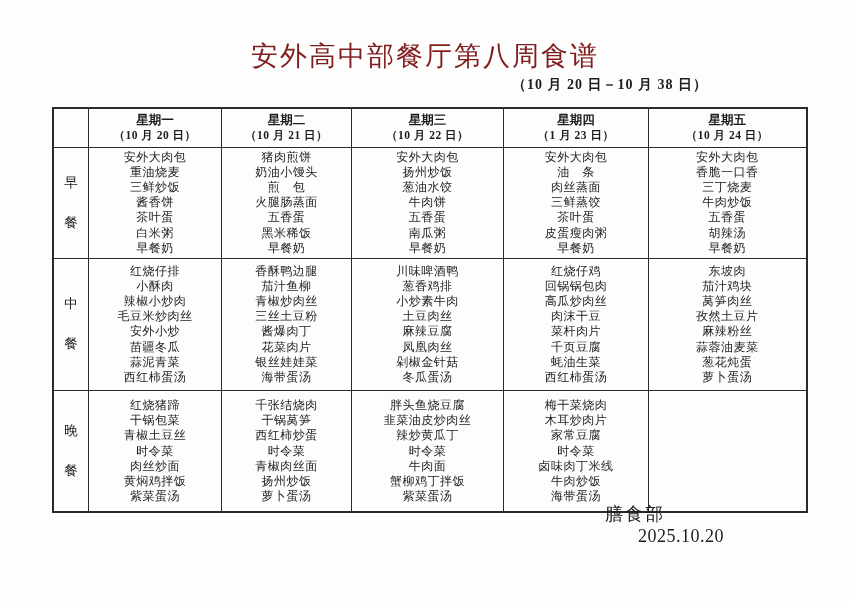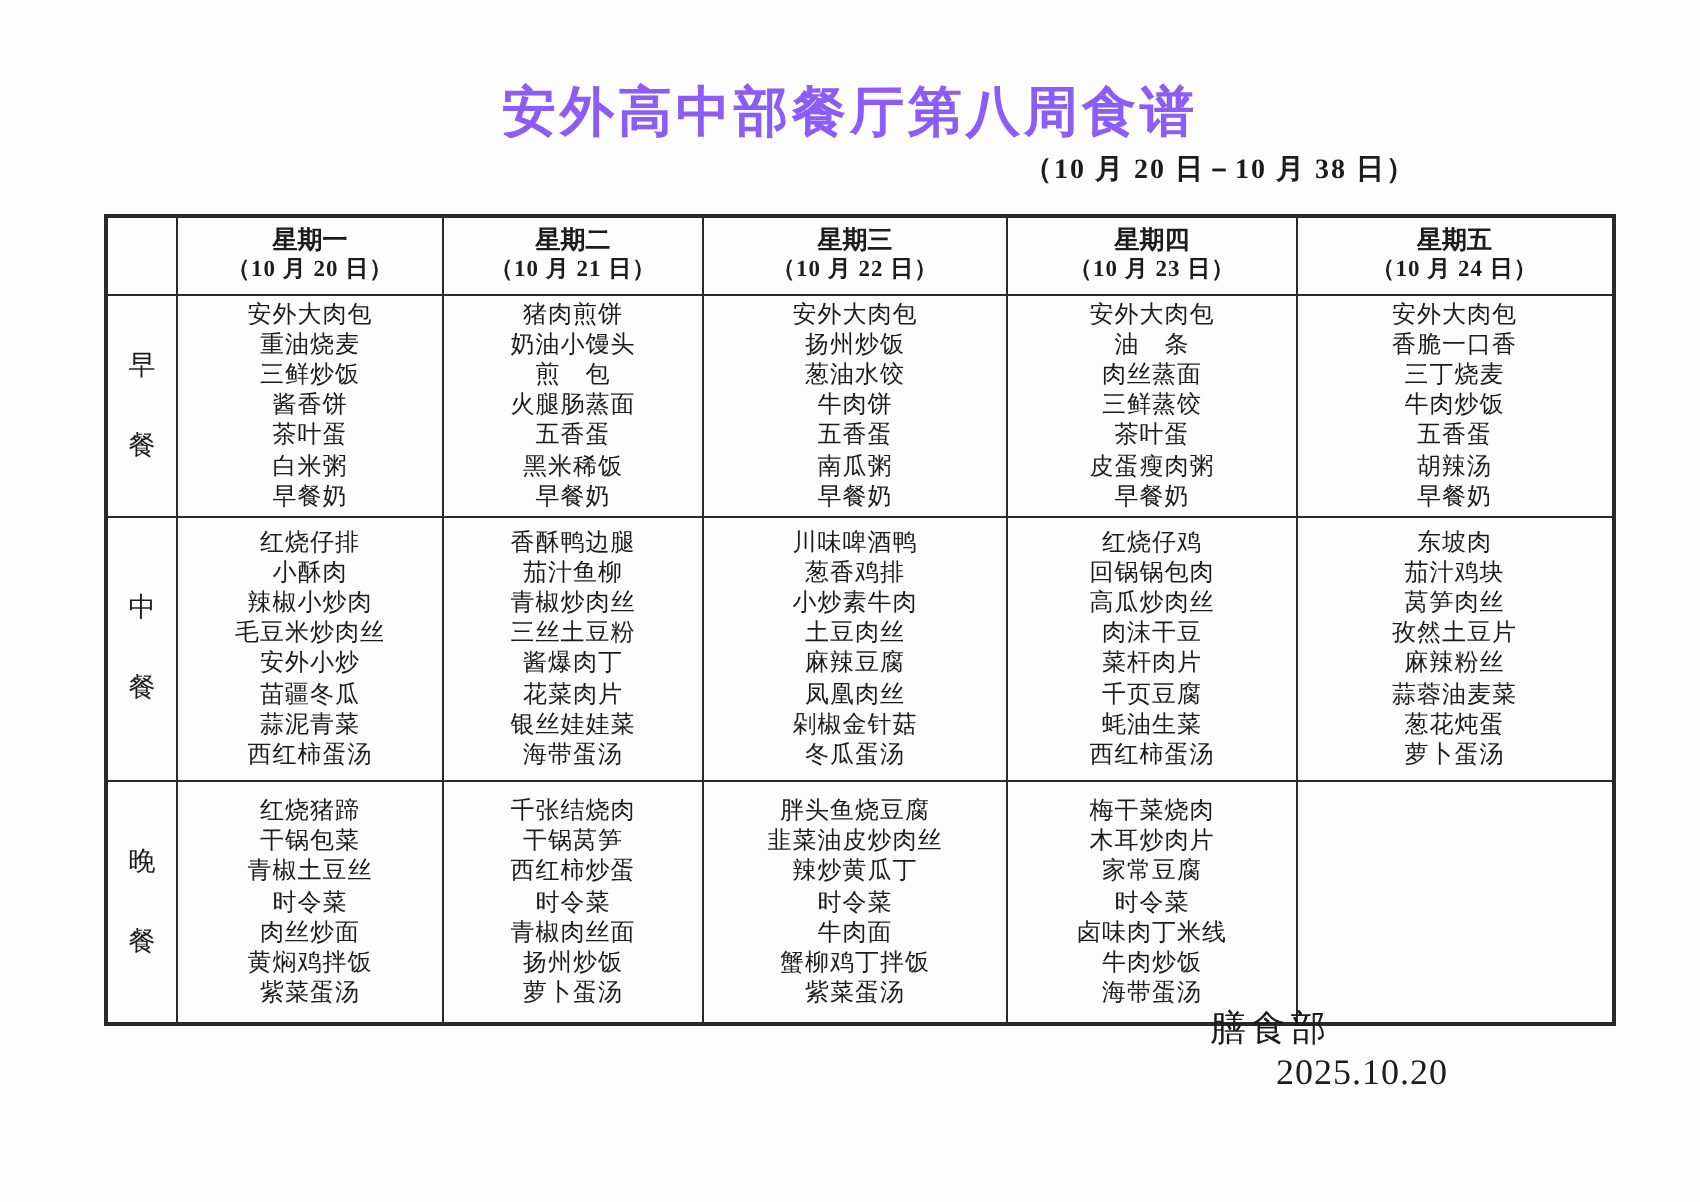--- a/index.html
+++ b/index.html
@@ -16,23 +16,23 @@
     color: #1c1c1c;
     overflow: hidden;
   }
   .doc-title {
     position: absolute;
     top: 38px;
     left: 0;
     width: 100%;
     text-align: center;
     font-size: 27px;
-    font-weight: bold;
+    font-weight: normal;
     letter-spacing: 2px;
-    color: #8b5cf6;
+    color: #7f1d1d;
   }
   .date-range {
     position: absolute;
     top: 76px;
     right: 142px;
     font-size: 14px;
     font-weight: bold;
     letter-spacing: 1px;
   }
   table.menu-table {
@@ -118,21 +118,21 @@
         <td>
           <div class="day-name">星期二</div>
           <div class="day-date">（10 月 21 日）</div>
         </td>
         <td>
           <div class="day-name">星期三</div>
           <div class="day-date">（10 月 22 日）</div>
         </td>
         <td>
           <div class="day-name">星期四</div>
-          <div class="day-date">（10 月 23 日）</div>
+          <div class="day-date">（1 月 23 日）</div>
         </td>
         <td>
           <div class="day-name">星期五</div>
           <div class="day-date">（10 月 24 日）</div>
         </td>
       </tr>
 
       <tr class="row-breakfast">
         <td class="meal-label">早餐</td>
         <td class="menu-cell">安外大肉包

